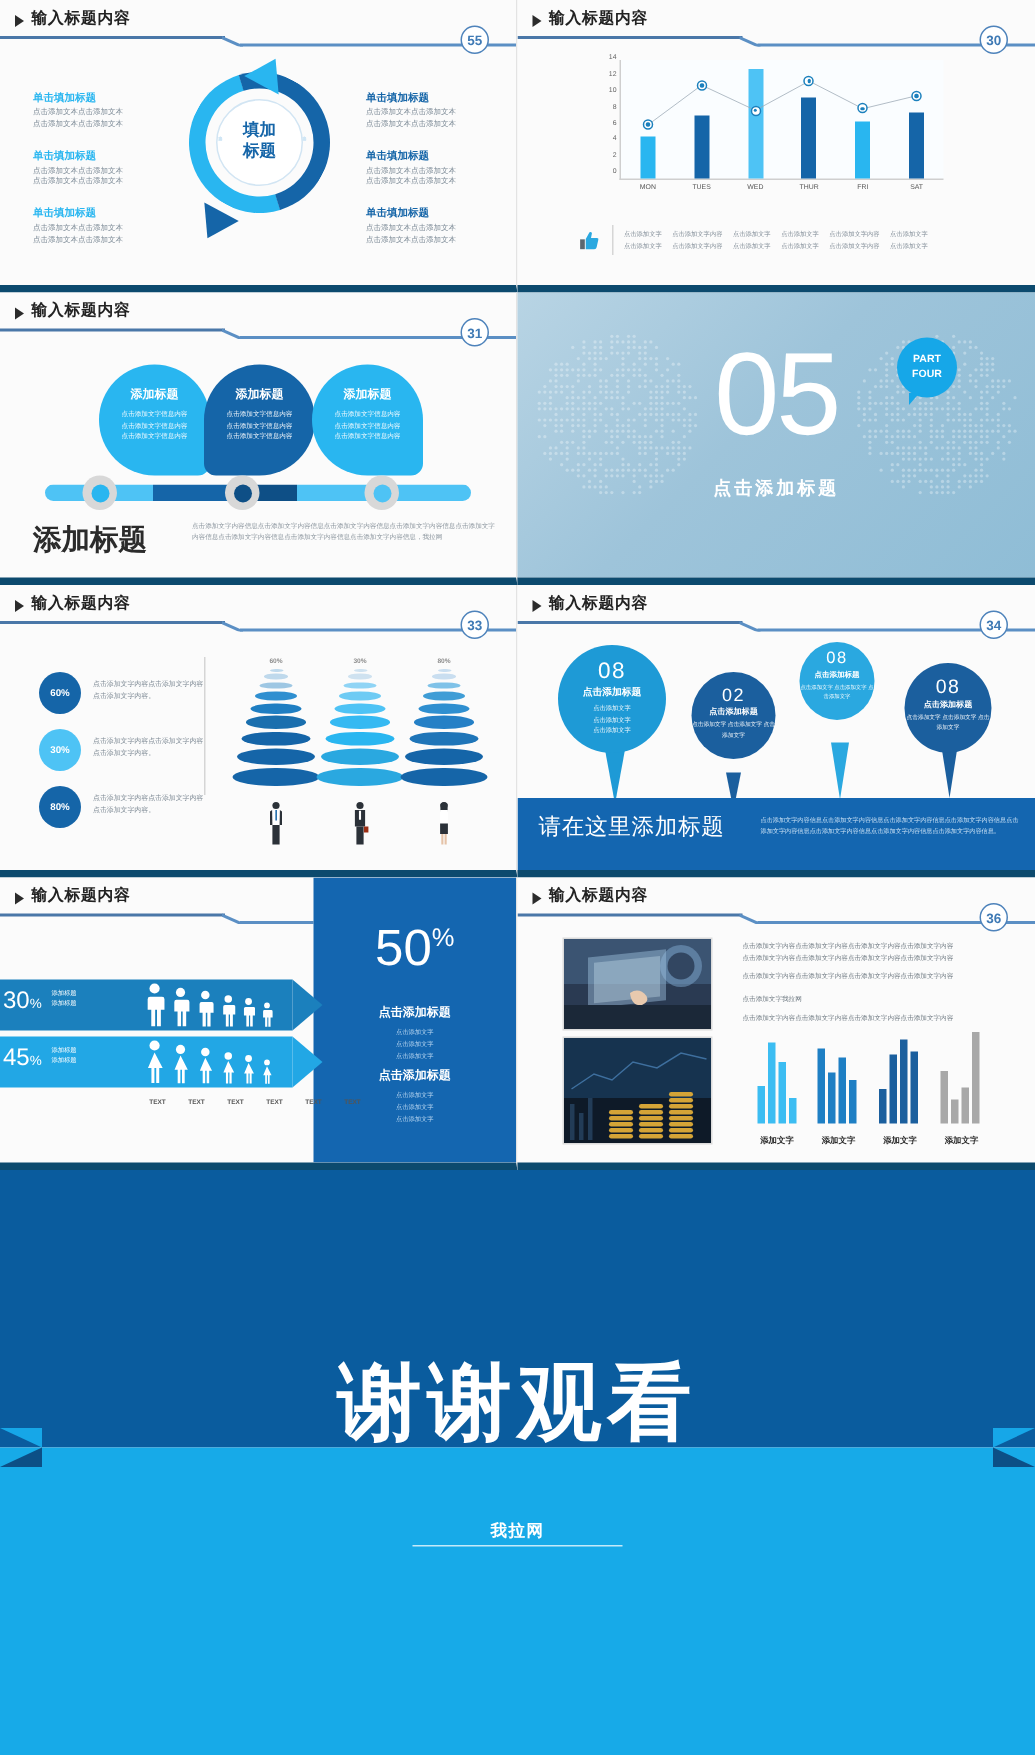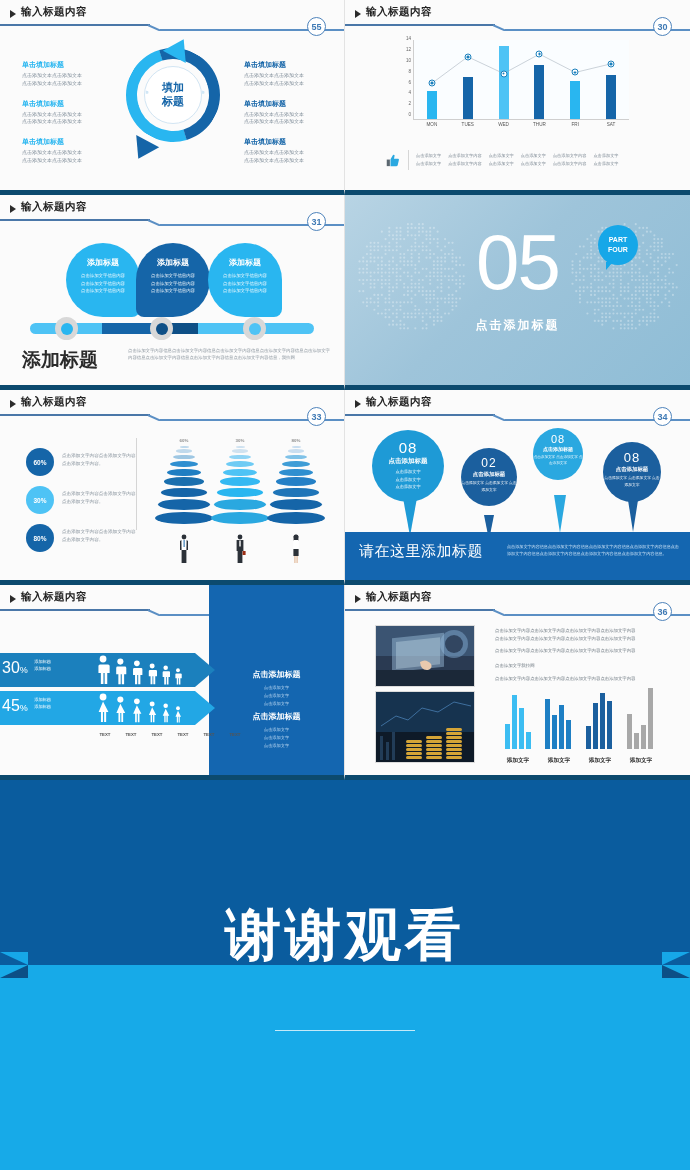--- a/index.html
+++ b/index.html
@@ -1284,20 +1284,23 @@
       <span class="tri"></span>
       <span class="ttl">输入标题内容</span>
       <span class="ln"></span>
       <span class="diag">
             <i></i>
           </span>
       <span class="ln2" style="right:135px;"></span>
     </div>
 
     <div class="rightpanel">
+      <div class="rp50">
+        <span>50</span><sup>%</sup>
+      </div>
       <div class="rph" style="top:84px;">点击添加标题</div>
       <div class="rpp" style="top:99px;white-space:pre-line">点击添加文字
 点击添加文字
 点击添加文字</div>
       <div class="rph" style="top:126px;">点击添加标题</div>
       <div class="rpp" style="top:141px;white-space:pre-line">点击添加文字
 点击添加文字
 点击添加文字</div>
     </div>
 
@@ -1512,15 +1515,16 @@
   </div>
 
 </div>
 
 <div class="final">
   <div class="f-top"></div>
   <div class="f-bot"></div>
   <div class="f-chevL"></div>
   <div class="f-chevR"></div>
   <div class="f-title">谢谢观看</div>
+  <div class="f-sub">我拉网</div>
   <div class="f-rule"></div>
 </div>
 </div>
 
 </body></html>

